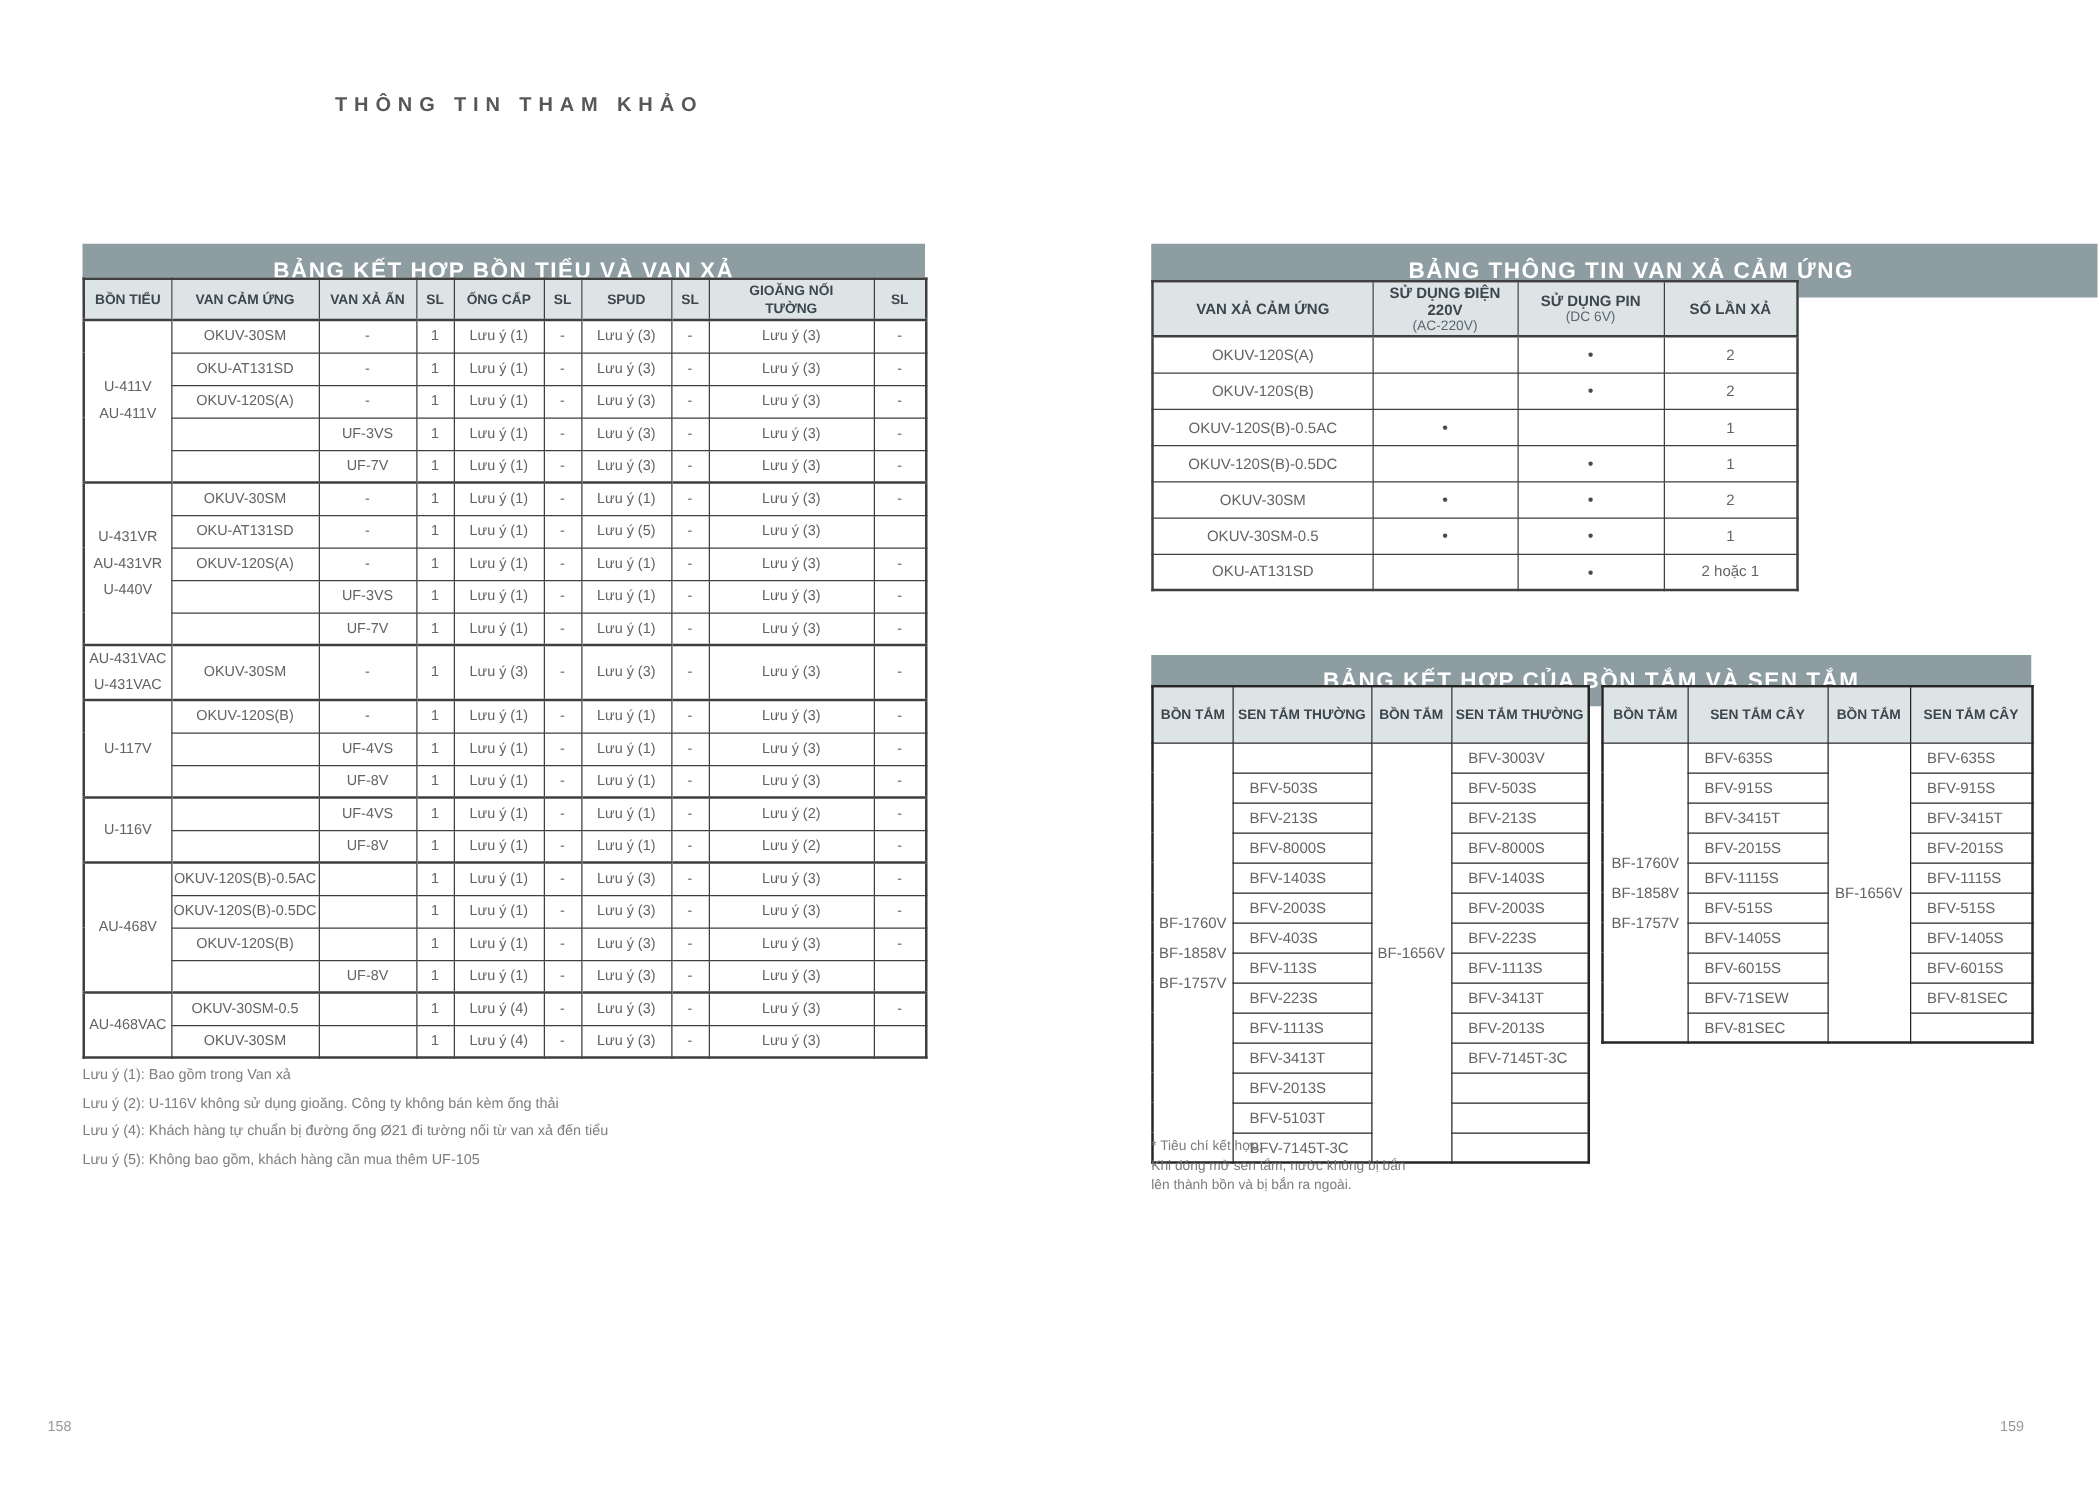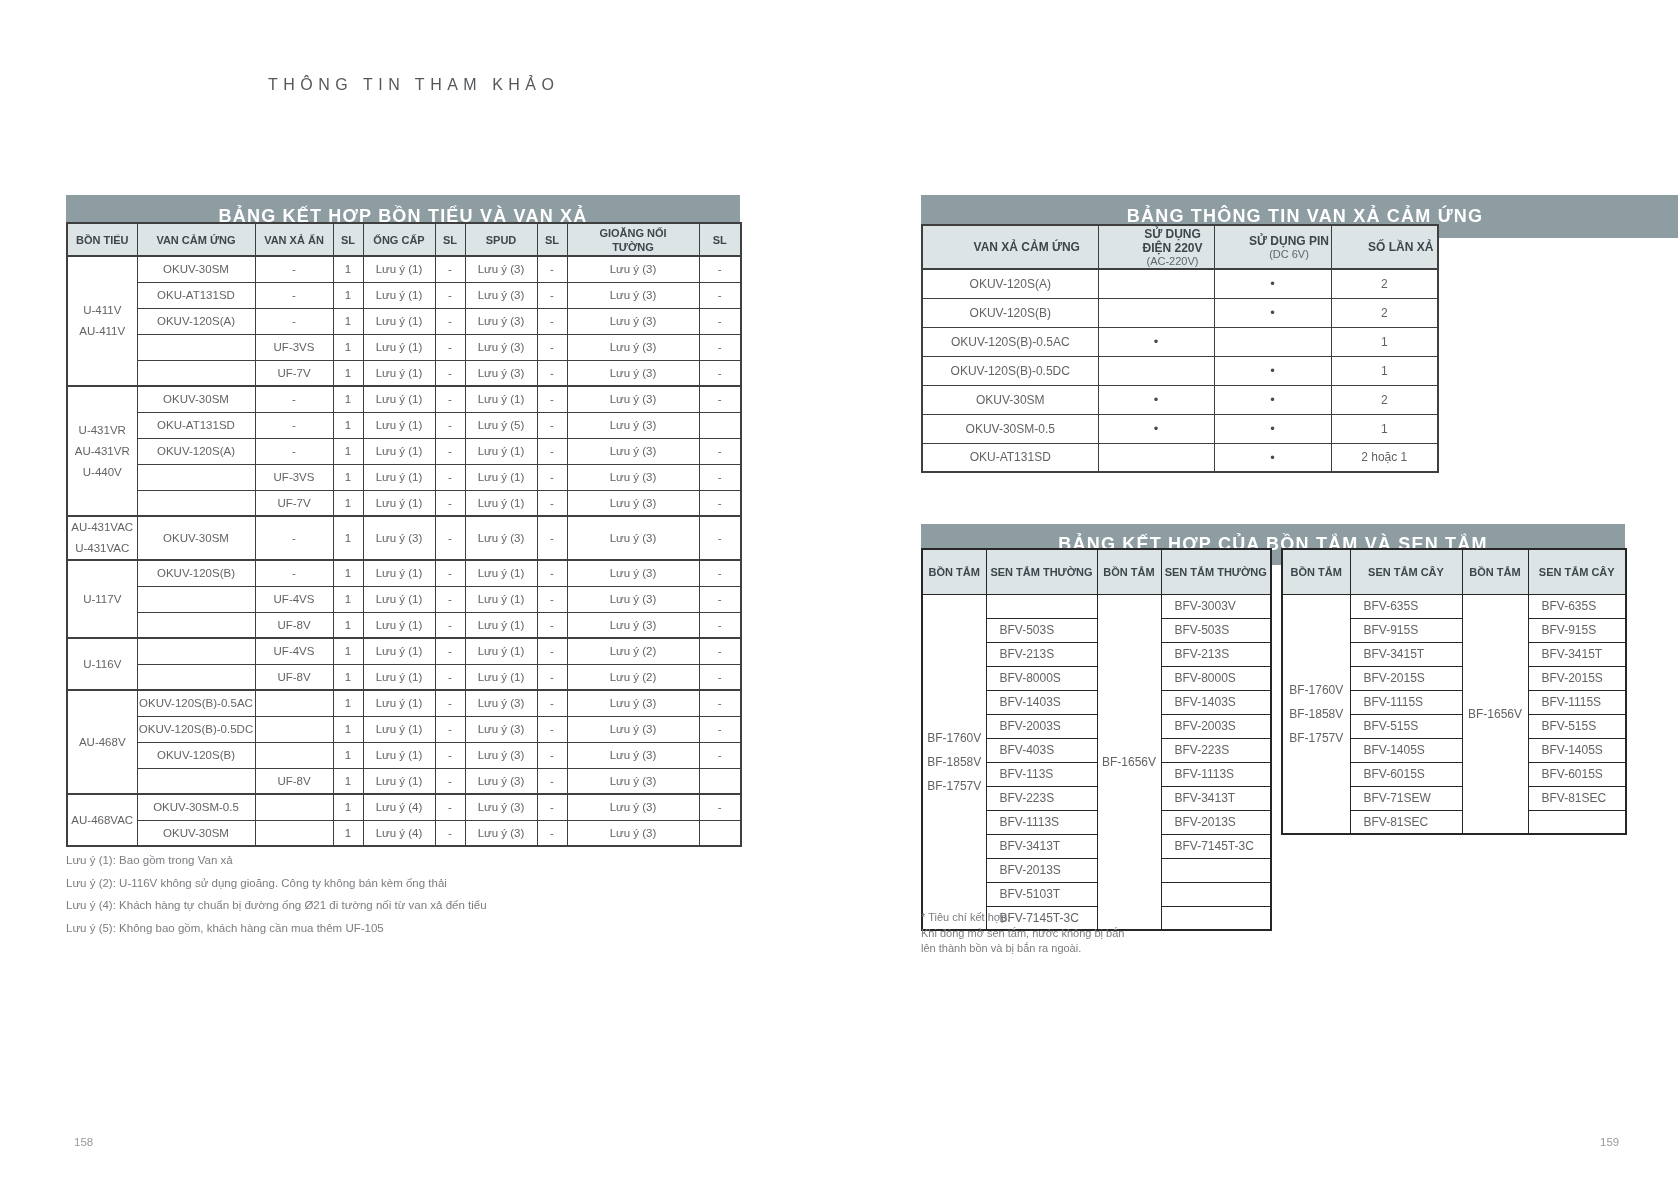--- a/index.html
+++ b/index.html
@@ -2,21 +2,21 @@
 <html style="--band-bg: #8e9da2; --header-bg: #dce4e6; --border-dark: #3f3f3f; --bath-border: #262626; --text-body: #616365; --text-header: #3d464b; --text-muted: #7b7d80; --band-text: #ffffff;"><head>
 <meta charset="utf-8">
 <style>
   :root{
     --band-bg:#8e9da2; --header-bg:#dce4e6; --border-dark:#3f3f3f; --bath-border:#262626;
     --text-body:#616365; --text-header:#3d464b; --text-muted:#7b7d80; --band-text:#ffffff;
   }
   *{margin:0;padding:0;box-sizing:border-box;}
   body{background:#fff;font-family:"Liberation Sans",sans-serif;}
   .sheet{position:relative;width:1678px;height:1190px;background:#ffffff;overflow:hidden;}
-  .page-title{position:absolute;left:268px;top:76px;font-size:16px;letter-spacing:5.5px;color:#55585b;font-weight:400;}
+  .page-title{position:absolute;left:268px;top:76px;font-size:16px;letter-spacing:5.5px;color:#55585b;font-weight:700;}
   .band{position:absolute;background:var(--band-bg);color:var(--band-text);display:flex;align-items:center;justify-content:center;
         font-size:18px;font-weight:bold;letter-spacing:1.2px;margin-top:28px;}
   .band-left{left:66px;top:167px;width:674px;height:43px;}
   .band-sensor{left:921px;top:167px;width:768px;height:43px;text-align:right;}
   .band-bath{left:921px;top:496px;width:704px;height:41px;}
 
   table{border-collapse:collapse;table-layout:fixed;background:#fff;}
   th,td{vertical-align:middle;text-align:center;overflow:hidden;}
 
   
@@ -26,41 +26,41 @@
   .urinal td{height:26px;font-size:11.5px;color:var(--text-body);line-height:12px;border:1px solid var(--border-dark);white-space:pre-line;}
   .urinal td.group-label{line-height:21px;}
   .urinal tr.group-start td{border-top:2px solid var(--border-dark);}
 
   .notes{position:absolute;left:66px;top:849px;list-style:none;}
   .notes li{font-size:11.5px;color:var(--text-muted);line-height:22.5px;}
 
   
   .sensor{position:absolute;left:921px;top:224px;width:516px;border:2px solid var(--border-dark);}
   .sensor th{height:44px;background:var(--header-bg);color:var(--text-header);font-size:12px;font-weight:bold;
-             border:1px solid var(--border-dark);border-bottom:2px solid var(--border-dark);padding-left:33px;}
+             border:1px solid var(--border-dark);border-bottom:2px solid var(--border-dark);}
   .sensor th .sub{display:block;font-weight:400;font-size:11px;color:#5a6putt468;}
   .sensor th .sub{color:#5c666b;}
   .sensor td{height:29px;font-size:12px;color:var(--text-body);border:1px solid var(--border-dark);}
   .sensor td.dot{font-size:13px;color:#4a4a4a;}
 
   
   .bath{position:absolute;border:2px solid var(--bath-border);}
   .bath-a{left:921px;top:548px;width:349px;}
   .bath-b{left:1281px;top:548px;width:344px;}
   .bath th{height:45px;background:var(--header-bg);color:var(--text-header);font-size:11px;font-weight:bold;
            border:1.5px solid var(--bath-border);}
   .bath td{height:24px;font-size:12px;color:var(--text-body);border:1.5px solid var(--bath-border);
            text-align:left;padding-left:13px;}
   .bath td.group-label{text-align:center;padding-left:0;white-space:pre-line;line-height:24px;}
 
   .bath-note{position:absolute;left:921px;top:910px;}
   .bath-note div{font-size:11px;color:var(--text-muted);line-height:15.5px;}
 
   .pagenum{position:absolute;top:1136px;font-size:11.5px;color:#97999b;}
-  .pagenum-left{left:38px;margin-left:36px;}
+  .pagenum-left{left:38px;}
   .pagenum-right{left:1600px;width:30px;text-align:left;}
 </style>
 </head>
 <body>
 
 <div class="sheet">
 
   <div class="page-title">THÔNG TIN THAM KHẢO</div>
 
   <div class="band band-left">

